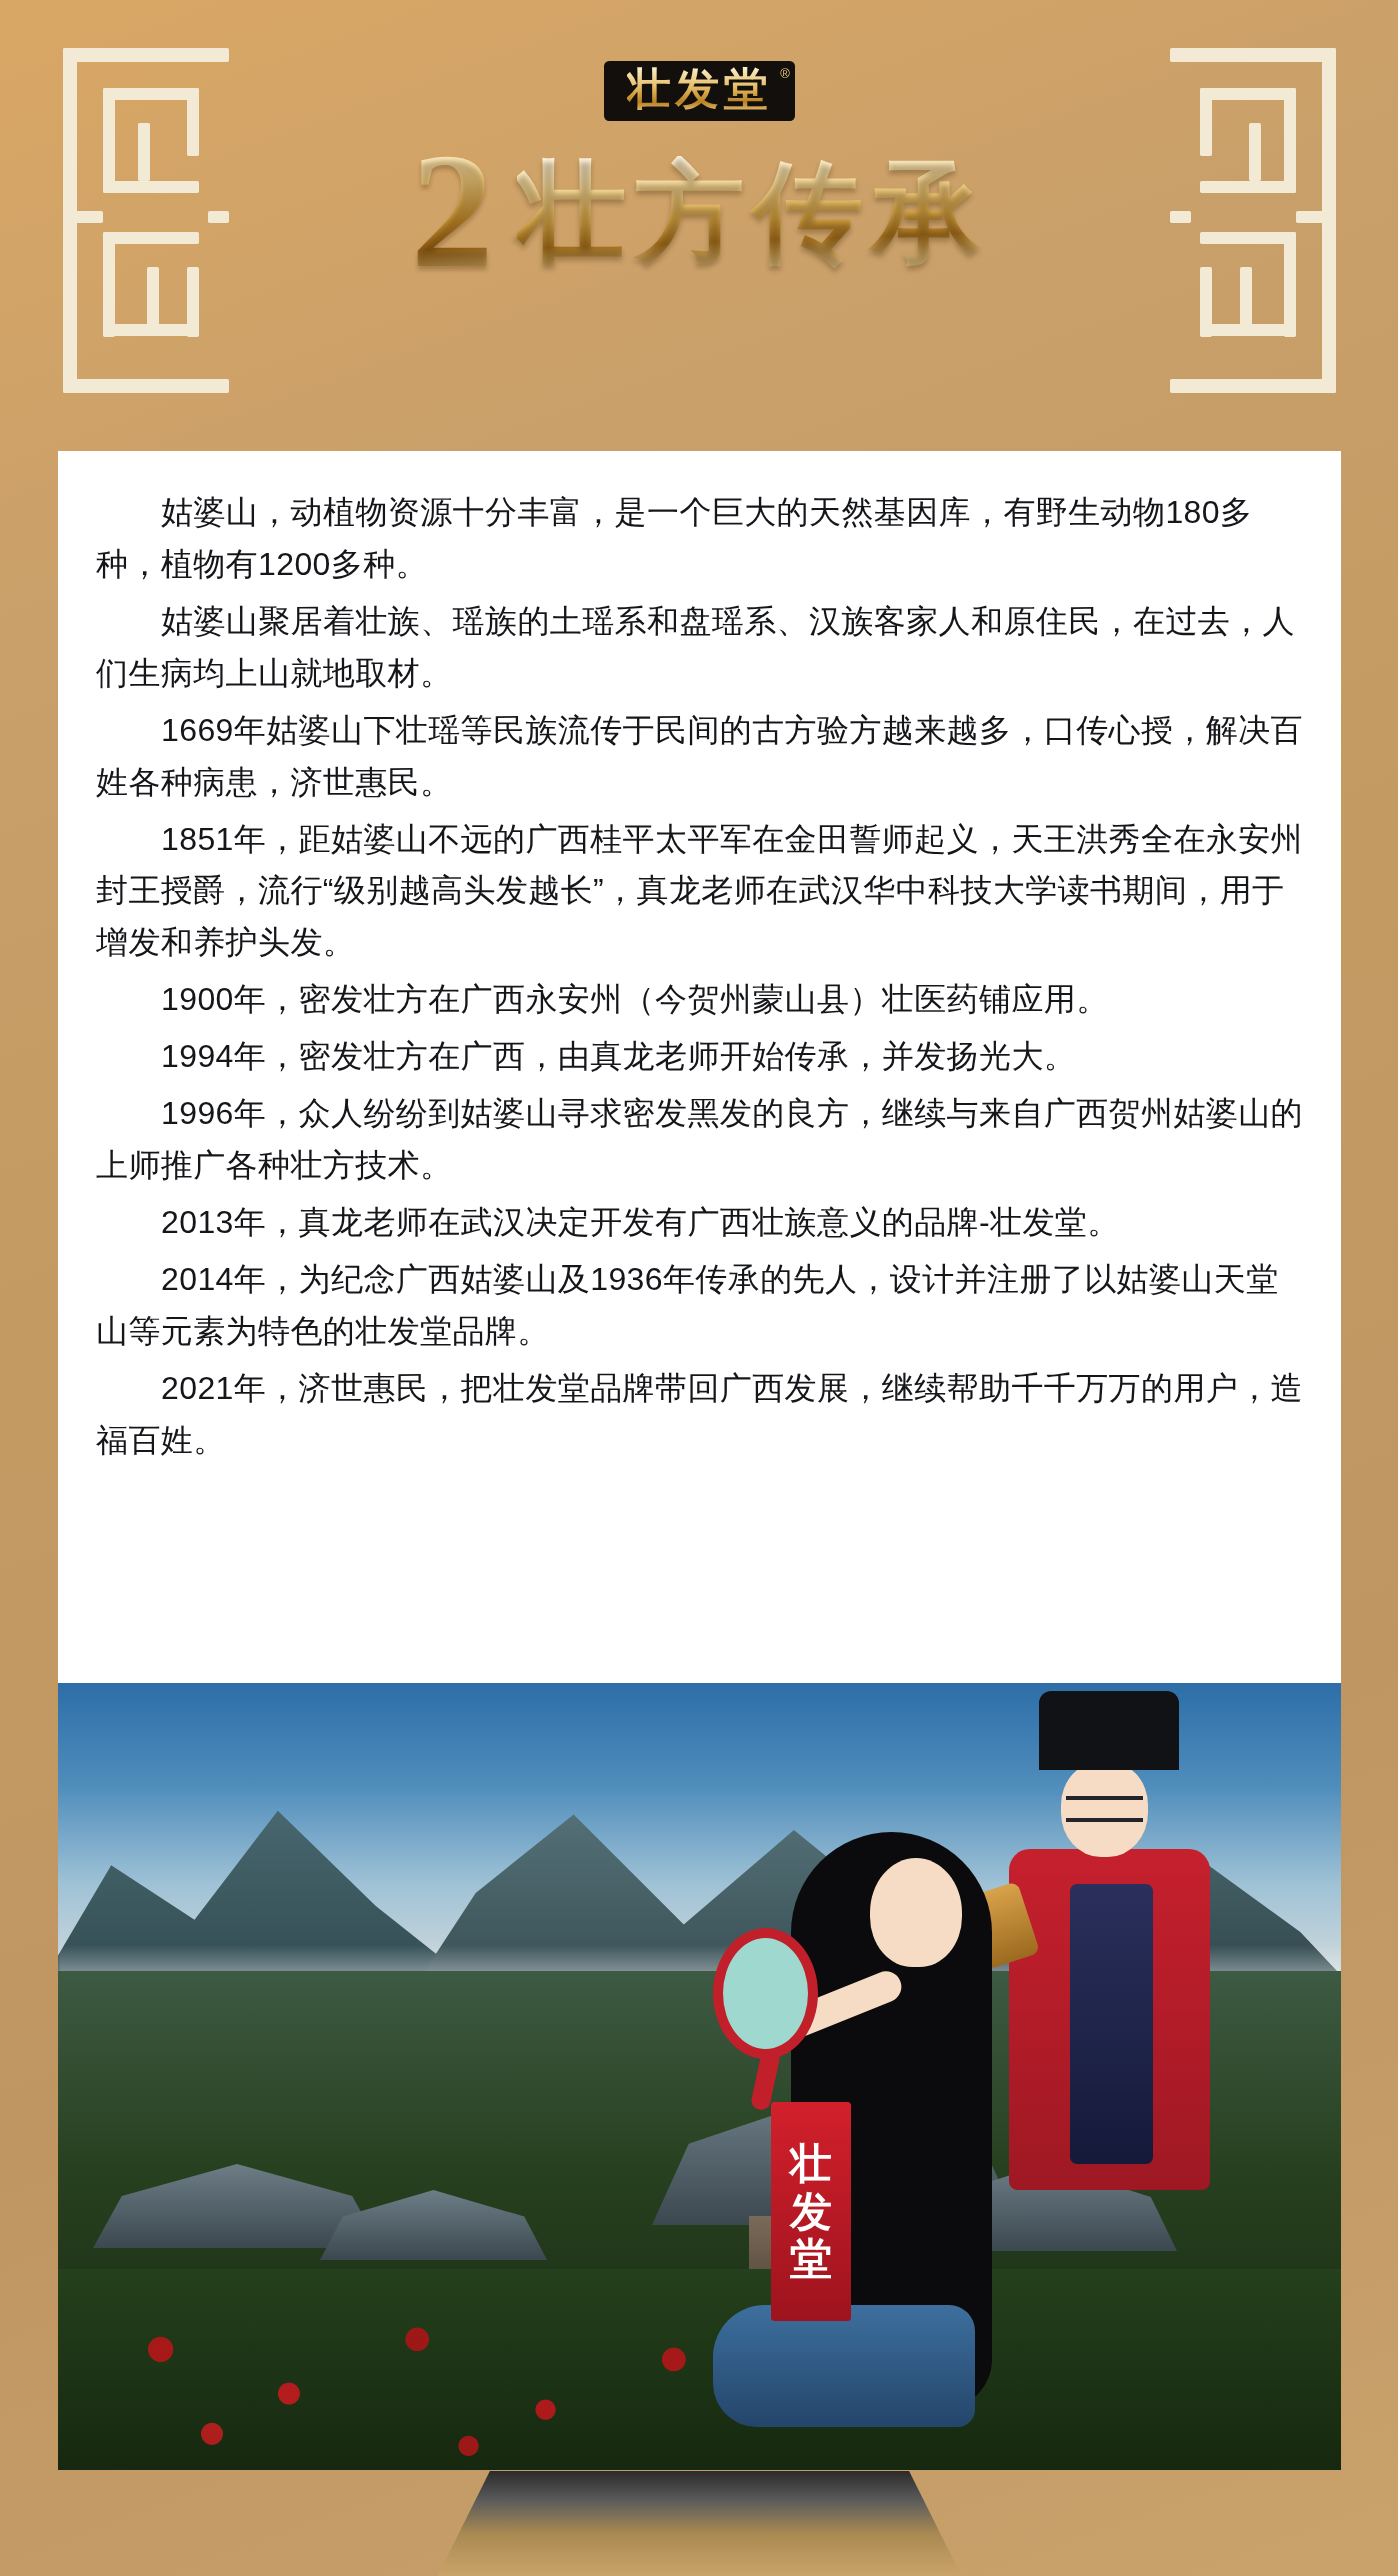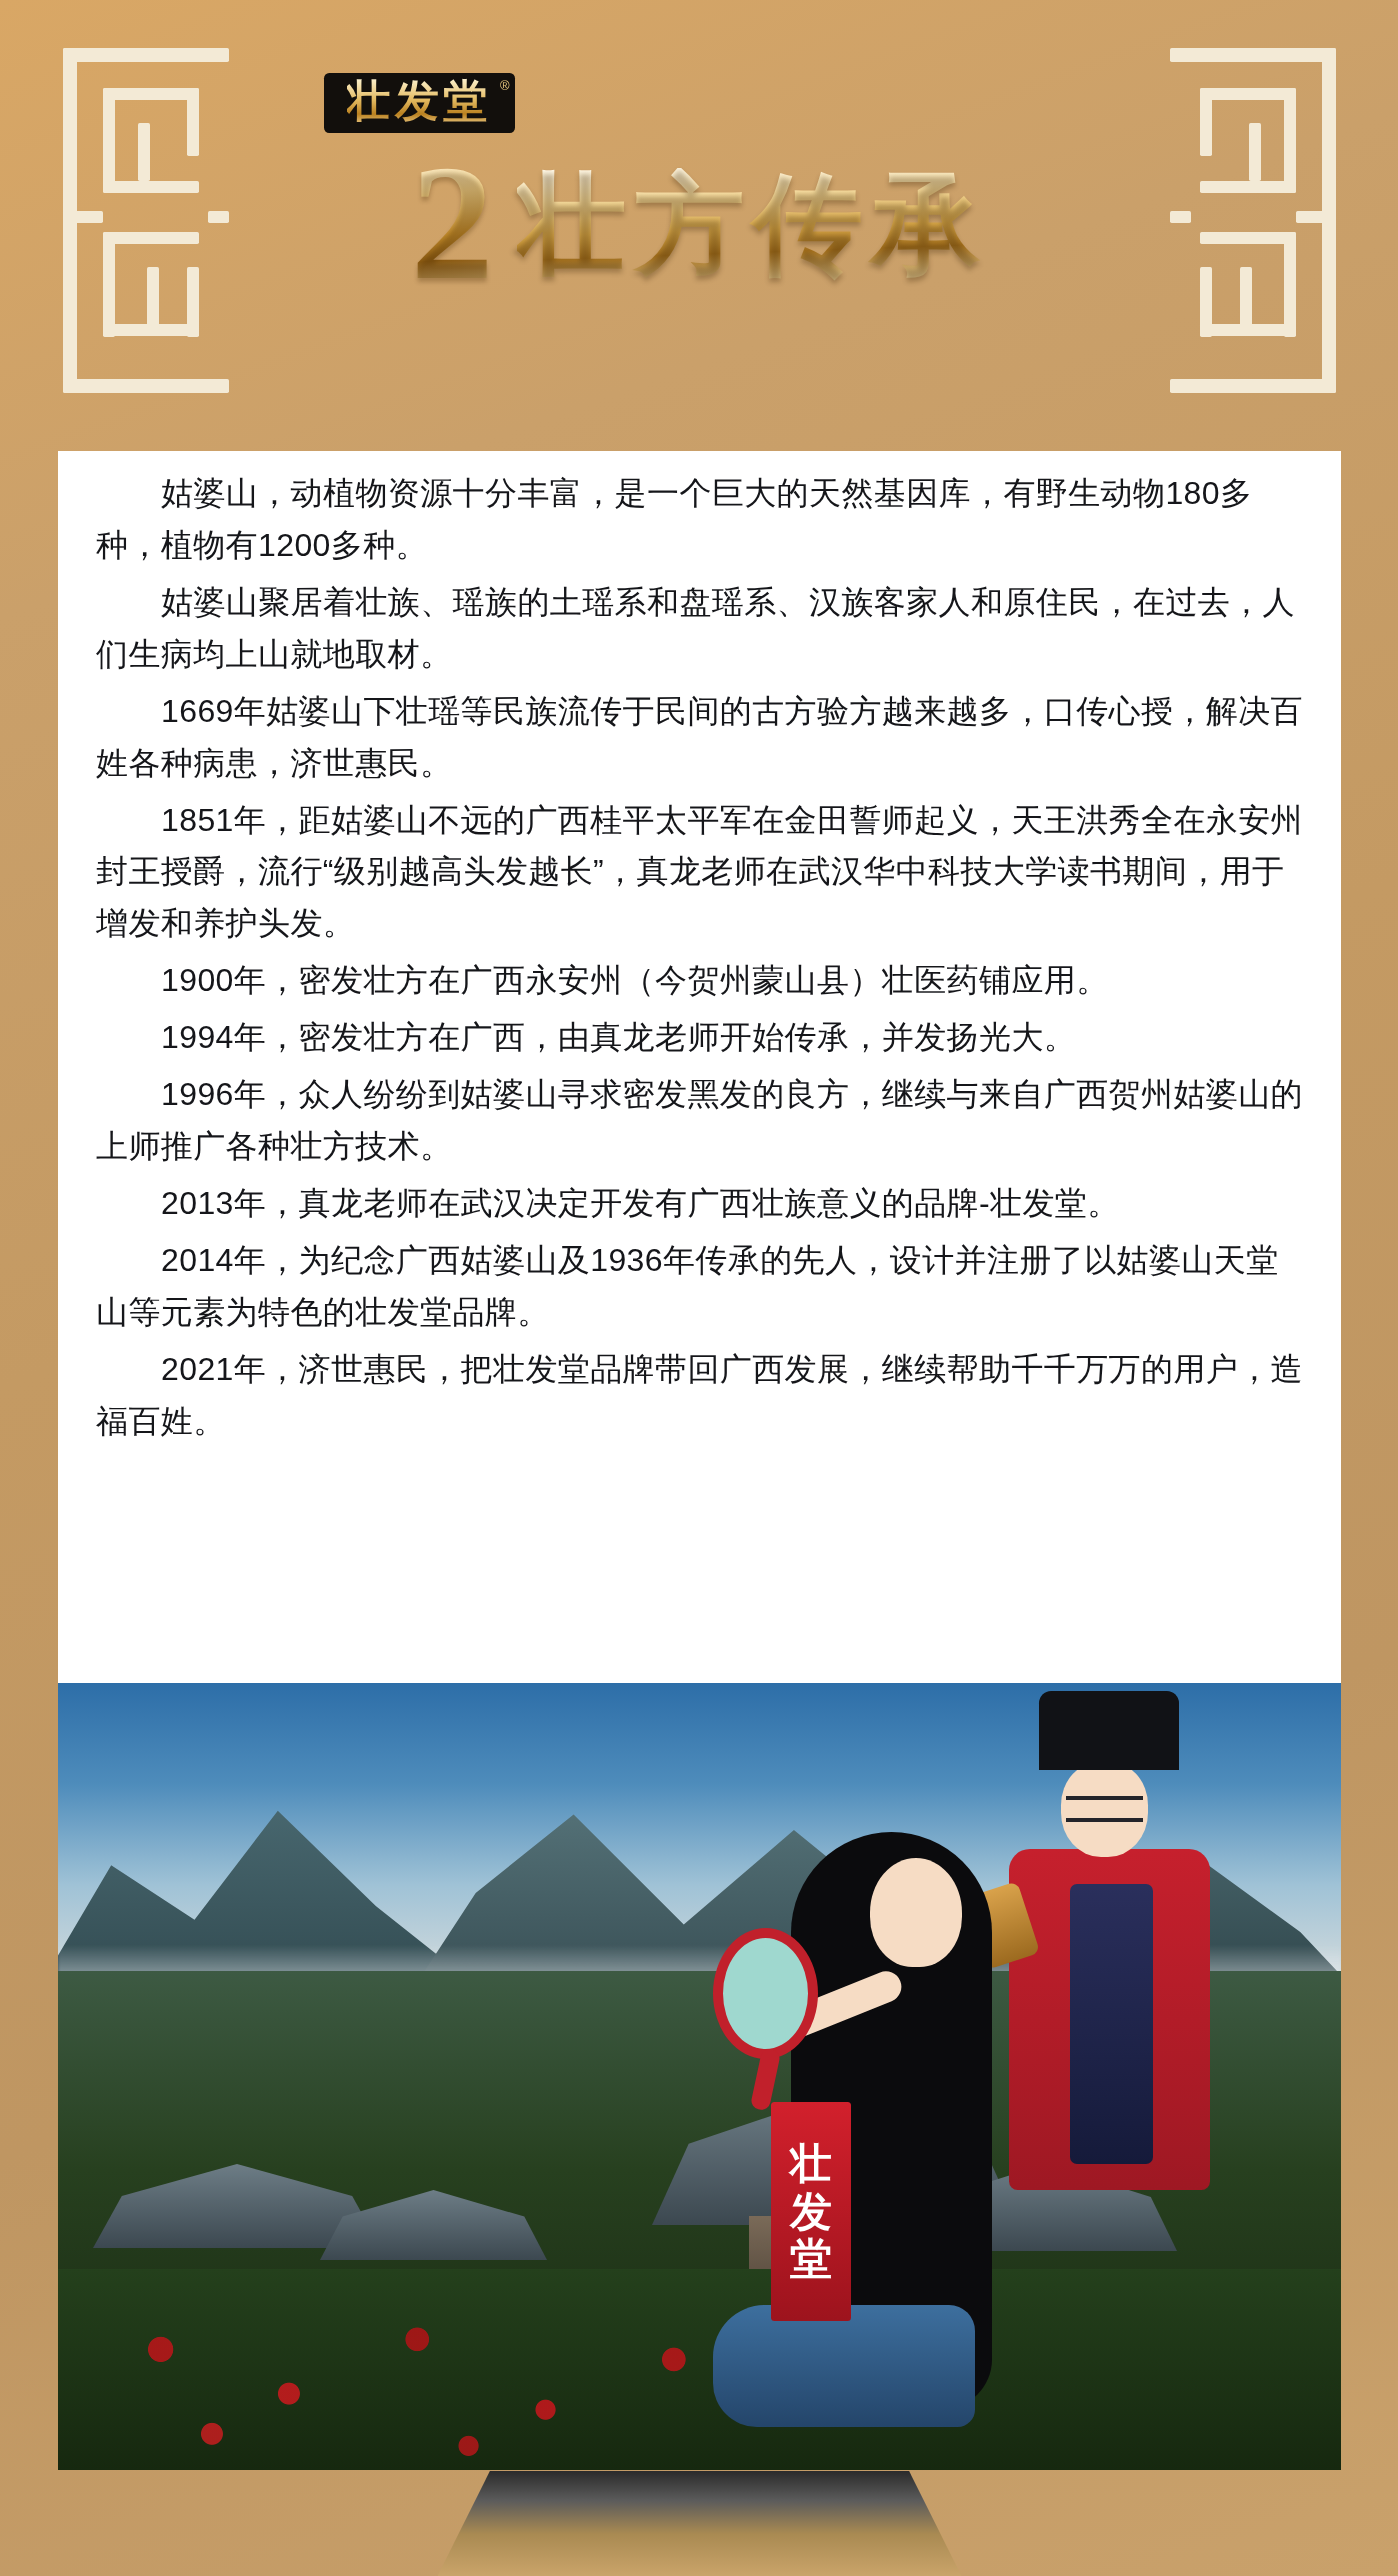--- a/index.html
+++ b/index.html
@@ -46,21 +46,21 @@
     border-radius: 1.7px;
   }
 
   
   .title-wrap {
     position: absolute;
     left: 50%;
     transform: translateX(-50%);
     top: 61px;
     width: 752px;
-    margin-top: 12px;
+    text-align: center;
   }
   .brand-stamp {
     display: inline-block;
     position: relative;
     padding: 5.2px 23px 7px 23px;
     background: #120f0c;
     border-radius: 5.2px;
     margin-bottom: 12.2px;
   }
   .brand-stamp .brand-text {
@@ -121,21 +121,21 @@
     top: 451px;
     width: 1283px;
     height: 2019px;
     background: #ffffff;
     overflow: hidden;
   }
 
   .article {
     position: relative;
     z-index: 3;
-    padding: 17px 38px 0 38px;
+    padding: 36px 38px 0 38px;
   }
   .article p {
     margin: 0 0 5.2px 0;
     font-family: "Liberation Sans", sans-serif;
     font-size: 32px;
     line-height: 1.62;
     color: #15161a;
     text-indent: 65px;
     letter-spacing: 0.4px;
   }

